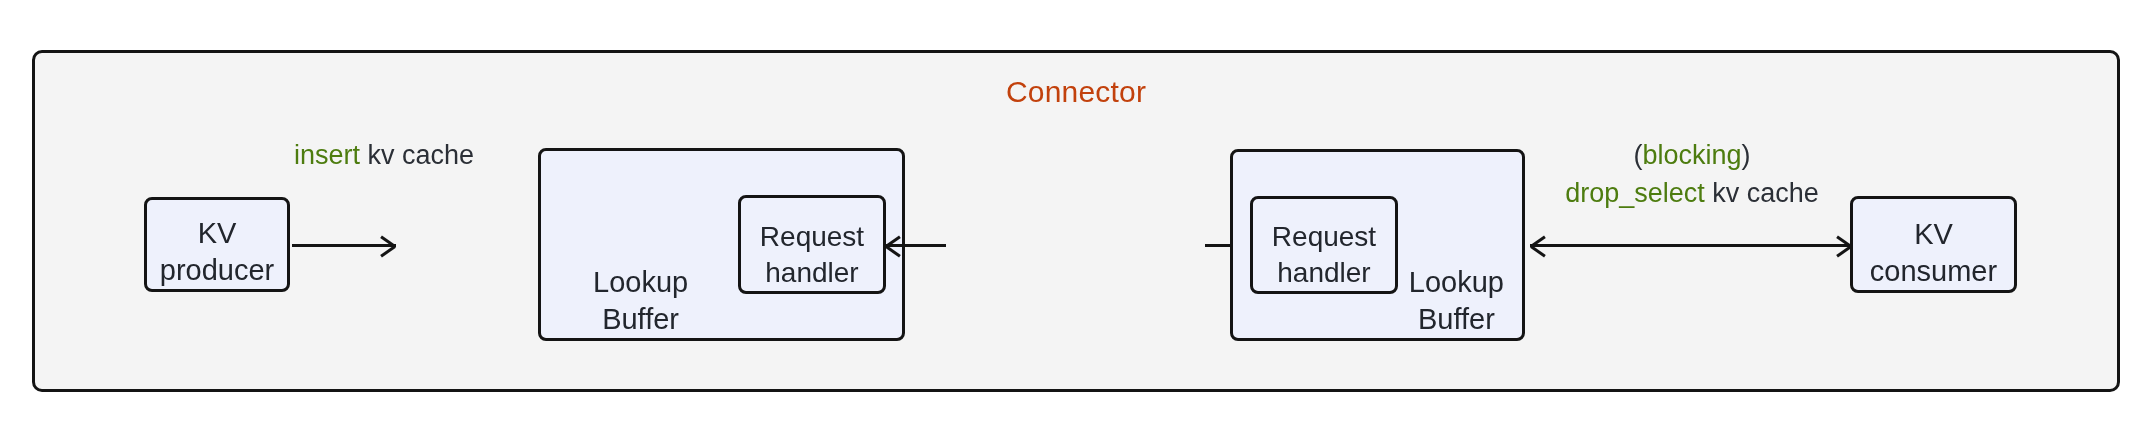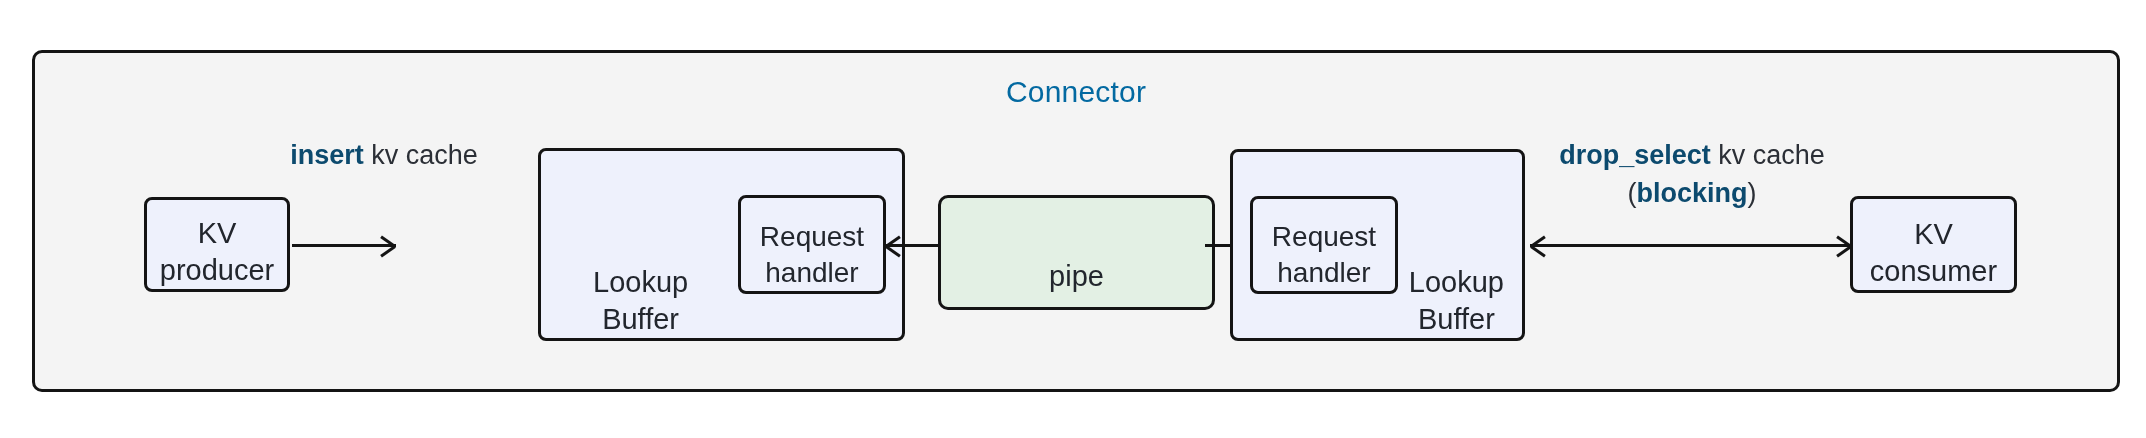--- a/index.html
+++ b/index.html
@@ -28,21 +28,21 @@
     background: #f4f4f4;
     border: 3px solid #141414;
     border-radius: 10px;
   }
   #connector-title {
     left: 32px;
     top: 72px;
     width: 2088px;
     text-align: center;
     font-size: 30px;
-    color: #0369a1;
+    color: #c2410c;
     line-height: 40px;
     letter-spacing: 0.2px;
   }
 
   
   .node {
     background: #eef1fc;
     border: 3px solid #141414;
     border-radius: 8px;
     display: flex;
@@ -103,21 +103,21 @@
   #arrow-drop-head-right { left: 1834px; top: 245px; }
   #arrow-drop-head-left  { left: 1531px; top: 245px; }
 
   
   .edge-label {
     text-align: center;
     color: #2b2f36;
     font-size: 27px;
     line-height: 38px;
   }
-  .edge-label b { font-weight: 700; color: #0c4a6e; }
+  .edge-label b { font-weight: 400; color: #4d7c0f; }
   #label-insert { left: 254px;  top: 136px; width: 260px; }
   #label-drop   { left: 1524px; top: 136px; width: 336px; }
 </style>
 </head>
 <body>
 
 <div id="canvas">
 
   <div class="abs" id="connector-container"></div>
 
@@ -146,43 +146,40 @@
     <span class="txt">Request
 handler</span>
   </div>
 
   <div class="abs arrow-line" id="arrow-pipe-left-line"></div>
   <div class="abs" id="arrow-pipe-left-head">
     <div class="chev" style="transform: rotate(-35deg); transform-origin: 0% 50%;"></div>
     <div class="chev" style="transform: rotate(35deg); transform-origin: 0% 50%;"></div>
   </div>
 
-  <div class="abs node green" id="pipe-box">
-    <span class="txt">pipe</span>
-  </div>
 
   <div class="abs arrow-line" id="arrow-pipe-right-line"></div>
   <div class="abs" id="arrow-pipe-right-head">
     <div class="chev" style="transform: rotate(35deg); transform-origin: 100% 50%;"></div>
     <div class="chev" style="transform: rotate(-35deg); transform-origin: 100% 50%;"></div>
   </div>
 
   <div class="abs node" id="lookup-buffer-right">
     <span class="txt">Lookup
 Buffer</span>
   </div>
 
   <div class="abs node" id="request-handler-right">
     <span class="txt">Request
 handler</span>
   </div>
 
   <div class="abs edge-label" id="label-drop">
+    <div><span>(</span><b>blocking</b><span>)</span></div>
     <div><b>drop_select</b><span> kv cache</span></div>
-    <div><span>(</span><b>blocking</b><span>)</span></div>
   </div>
   <div class="abs arrow-line" id="arrow-drop-line"></div>
   <div class="abs" id="arrow-drop-head-right">
     <div class="chev" style="transform: rotate(35deg); transform-origin: 100% 50%;"></div>
     <div class="chev" style="transform: rotate(-35deg); transform-origin: 100% 50%;"></div>
   </div>
   <div class="abs" id="arrow-drop-head-left">
     <div class="chev" style="transform: rotate(-35deg); transform-origin: 0% 50%;"></div>
     <div class="chev" style="transform: rotate(35deg); transform-origin: 0% 50%;"></div>
   </div>

